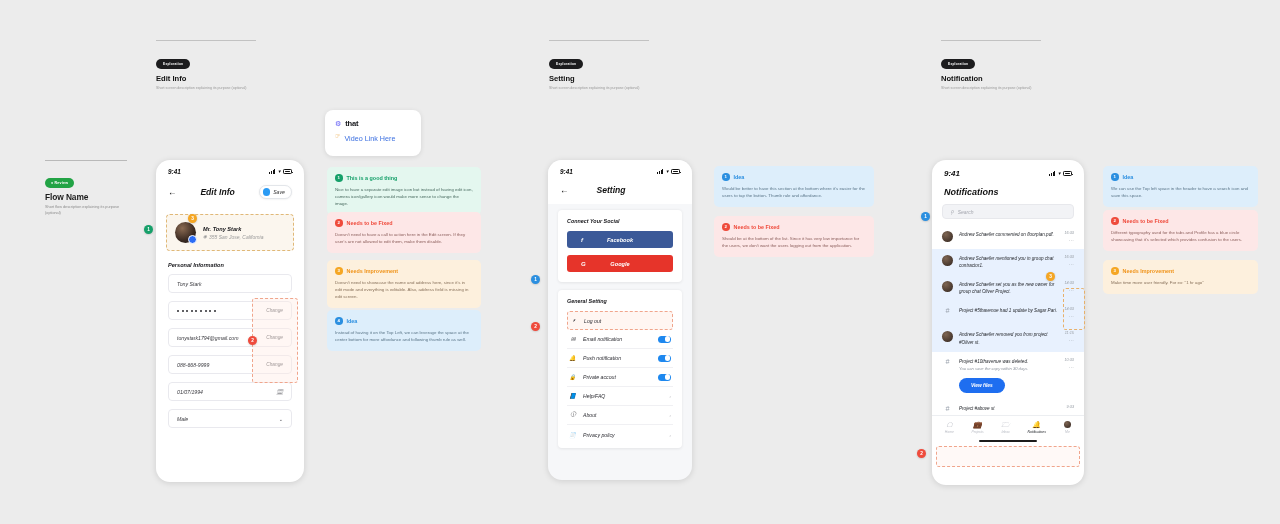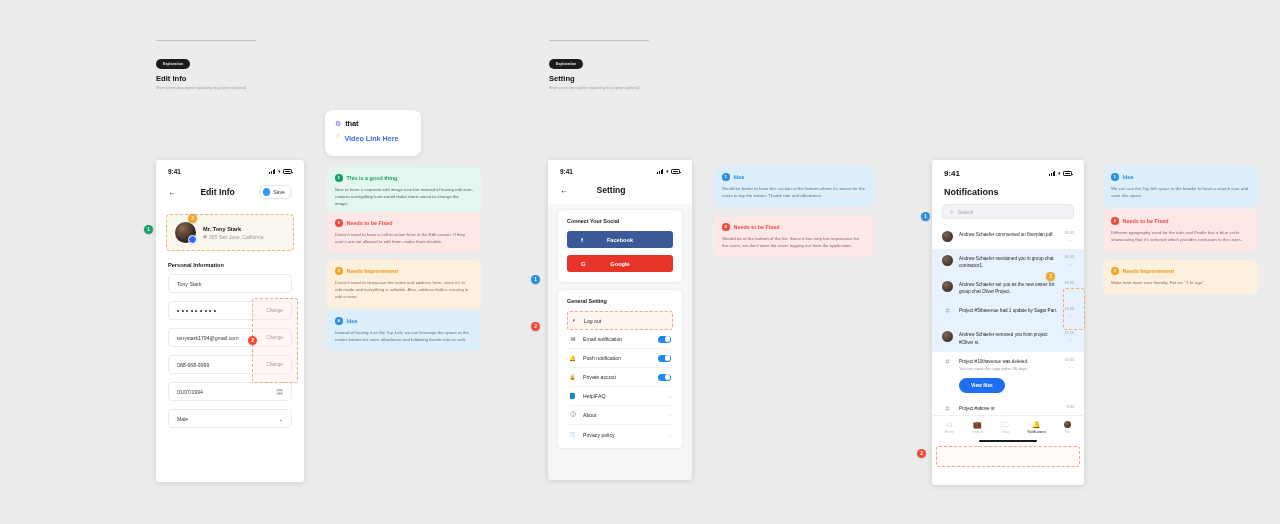--- a/index.html
+++ b/index.html
@@ -39,27 +39,28 @@
 
   
   .loom {
     left: 325px; top: 110px; width: 96px; height: 46px;
     background: #fff; border-radius: 8px;
     box-shadow: 0 1px 5px rgba(0,0,0,.10);
     padding: 9px 10px;
   }
   .loom-row { display: flex; align-items: center; gap: 4px; }
   .loom-name { font-size: 7.6px; font-weight: bold; color: #15161a; letter-spacing: -.2px; }
-  .loom-link { font-size: 7.2px; font-weight: bold; color: #3b6fe0; margin-top: 6px; }
+  .loom-link { font-size: 7.2px; font-weight: normal; color: #3b6fe0; margin-top: 6px; }
 
   
   .phone {
-    background: #fff; border-radius: 3px;
+    background: #fff; border-radius: 14px;
     box-shadow: 0 1px 6px rgba(0,0,0,.13);
     overflow: hidden;
+    font-style: italic;
   }
   .statusbar {
     display: flex; justify-content: space-between; align-items: center;
     padding: 8px 12px 3px 12px;
   }
   .sb-time { font-size: 6.4px; font-weight: bold; color: #0e0e0e; }
   .sb-icons { display: flex; align-items: center; gap: 2.5px; }
   .bar-sig { display:flex; align-items:flex-end; gap:.6px; }
   .bar-sig i { display:block; width:1.1px; background:#111; }
   .bar-sig i:nth-child(1){height:2px}.bar-sig i:nth-child(2){height:3px}
@@ -200,35 +201,47 @@
     background: radial-gradient(circle at 35% 30%, #7e6552, #30241e);}
   .homebar { height:9px; display:flex; align-items:center; justify-content:center; background:#fff;}
   .homebar i { display:block; width:58px;height:1.8px;background:#1b1b1b;border-radius:2px;}
   .tab-hl { position:absolute; border:.8px dashed #f0a58c; background:rgba(255,238,232,.35); border-radius:3px; }
 </style>
 </head>
 <body>
 
 <div class="board">
 
+  <div class="abs flow-head">
+    <div class="flow-rule"></div>
+    <div class="flow-badge">● Review</div>
+    <div class="flow-title">Flow Name</div>
+    <div class="flow-desc">Short flow description explaining its purpose (optional)</div>
+  </div>
 
   <div class="abs label-card" style="left:156px;top:40px;">
     <div class="label-rule"></div>
     <div class="exp-badge">Exploration</div>
     <div class="label-title">Edit Info</div>
     <div class="label-desc">Short screen description explaining its purpose (optional)</div>
   </div>
 
   <div class="abs label-card" style="left:549px;top:40px;">
     <div class="label-rule"></div>
     <div class="exp-badge">Exploration</div>
     <div class="label-title">Setting</div>
     <div class="label-desc">Short screen description explaining its purpose (optional)</div>
   </div>
 
+  <div class="abs label-card" style="left:941px;top:40px;">
+    <div class="label-rule"></div>
+    <div class="exp-badge">Exploration</div>
+    <div class="label-title">Notification</div>
+    <div class="label-desc">Short screen description explaining its purpose (optional)</div>
+  </div>
 
   <div class="abs loom">
     <div class="loom-row">
       <span style="color:#625df5;font-size:7px;">⚙</span>
       <span class="loom-name">that</span>
     </div>
     <div class="loom-row">
       <span style="color:#e8a33d;font-size:6px;">☞</span>
       <span class="loom-link">Video Link Here</span>
     </div>

